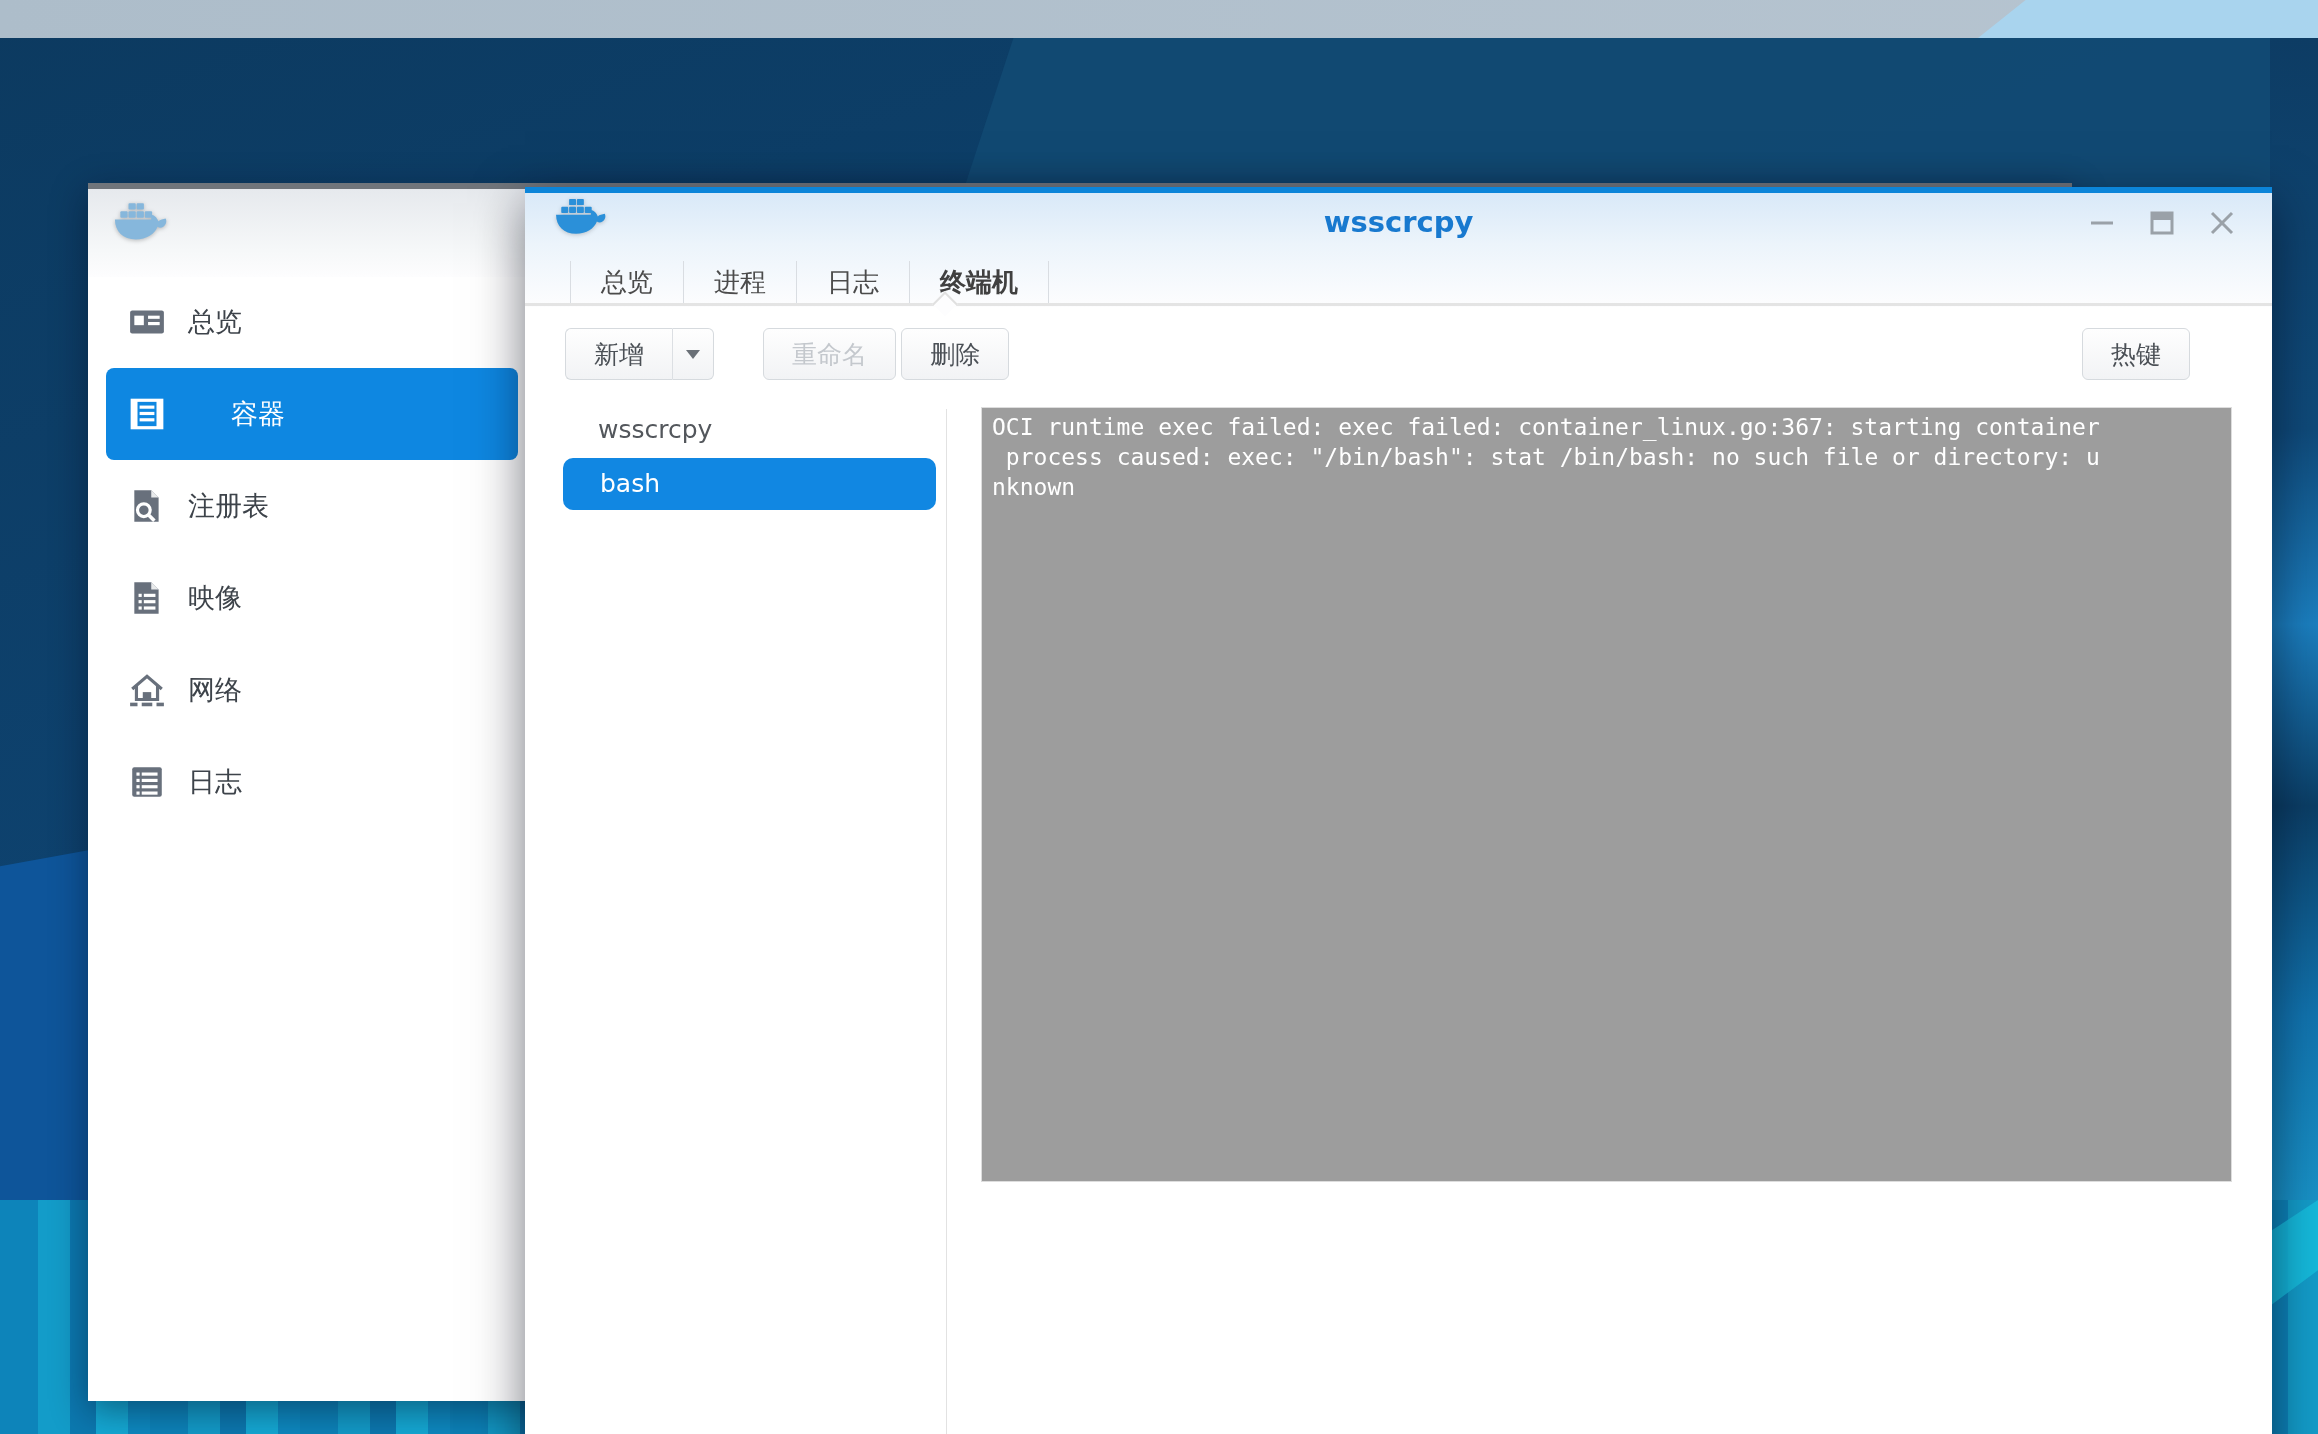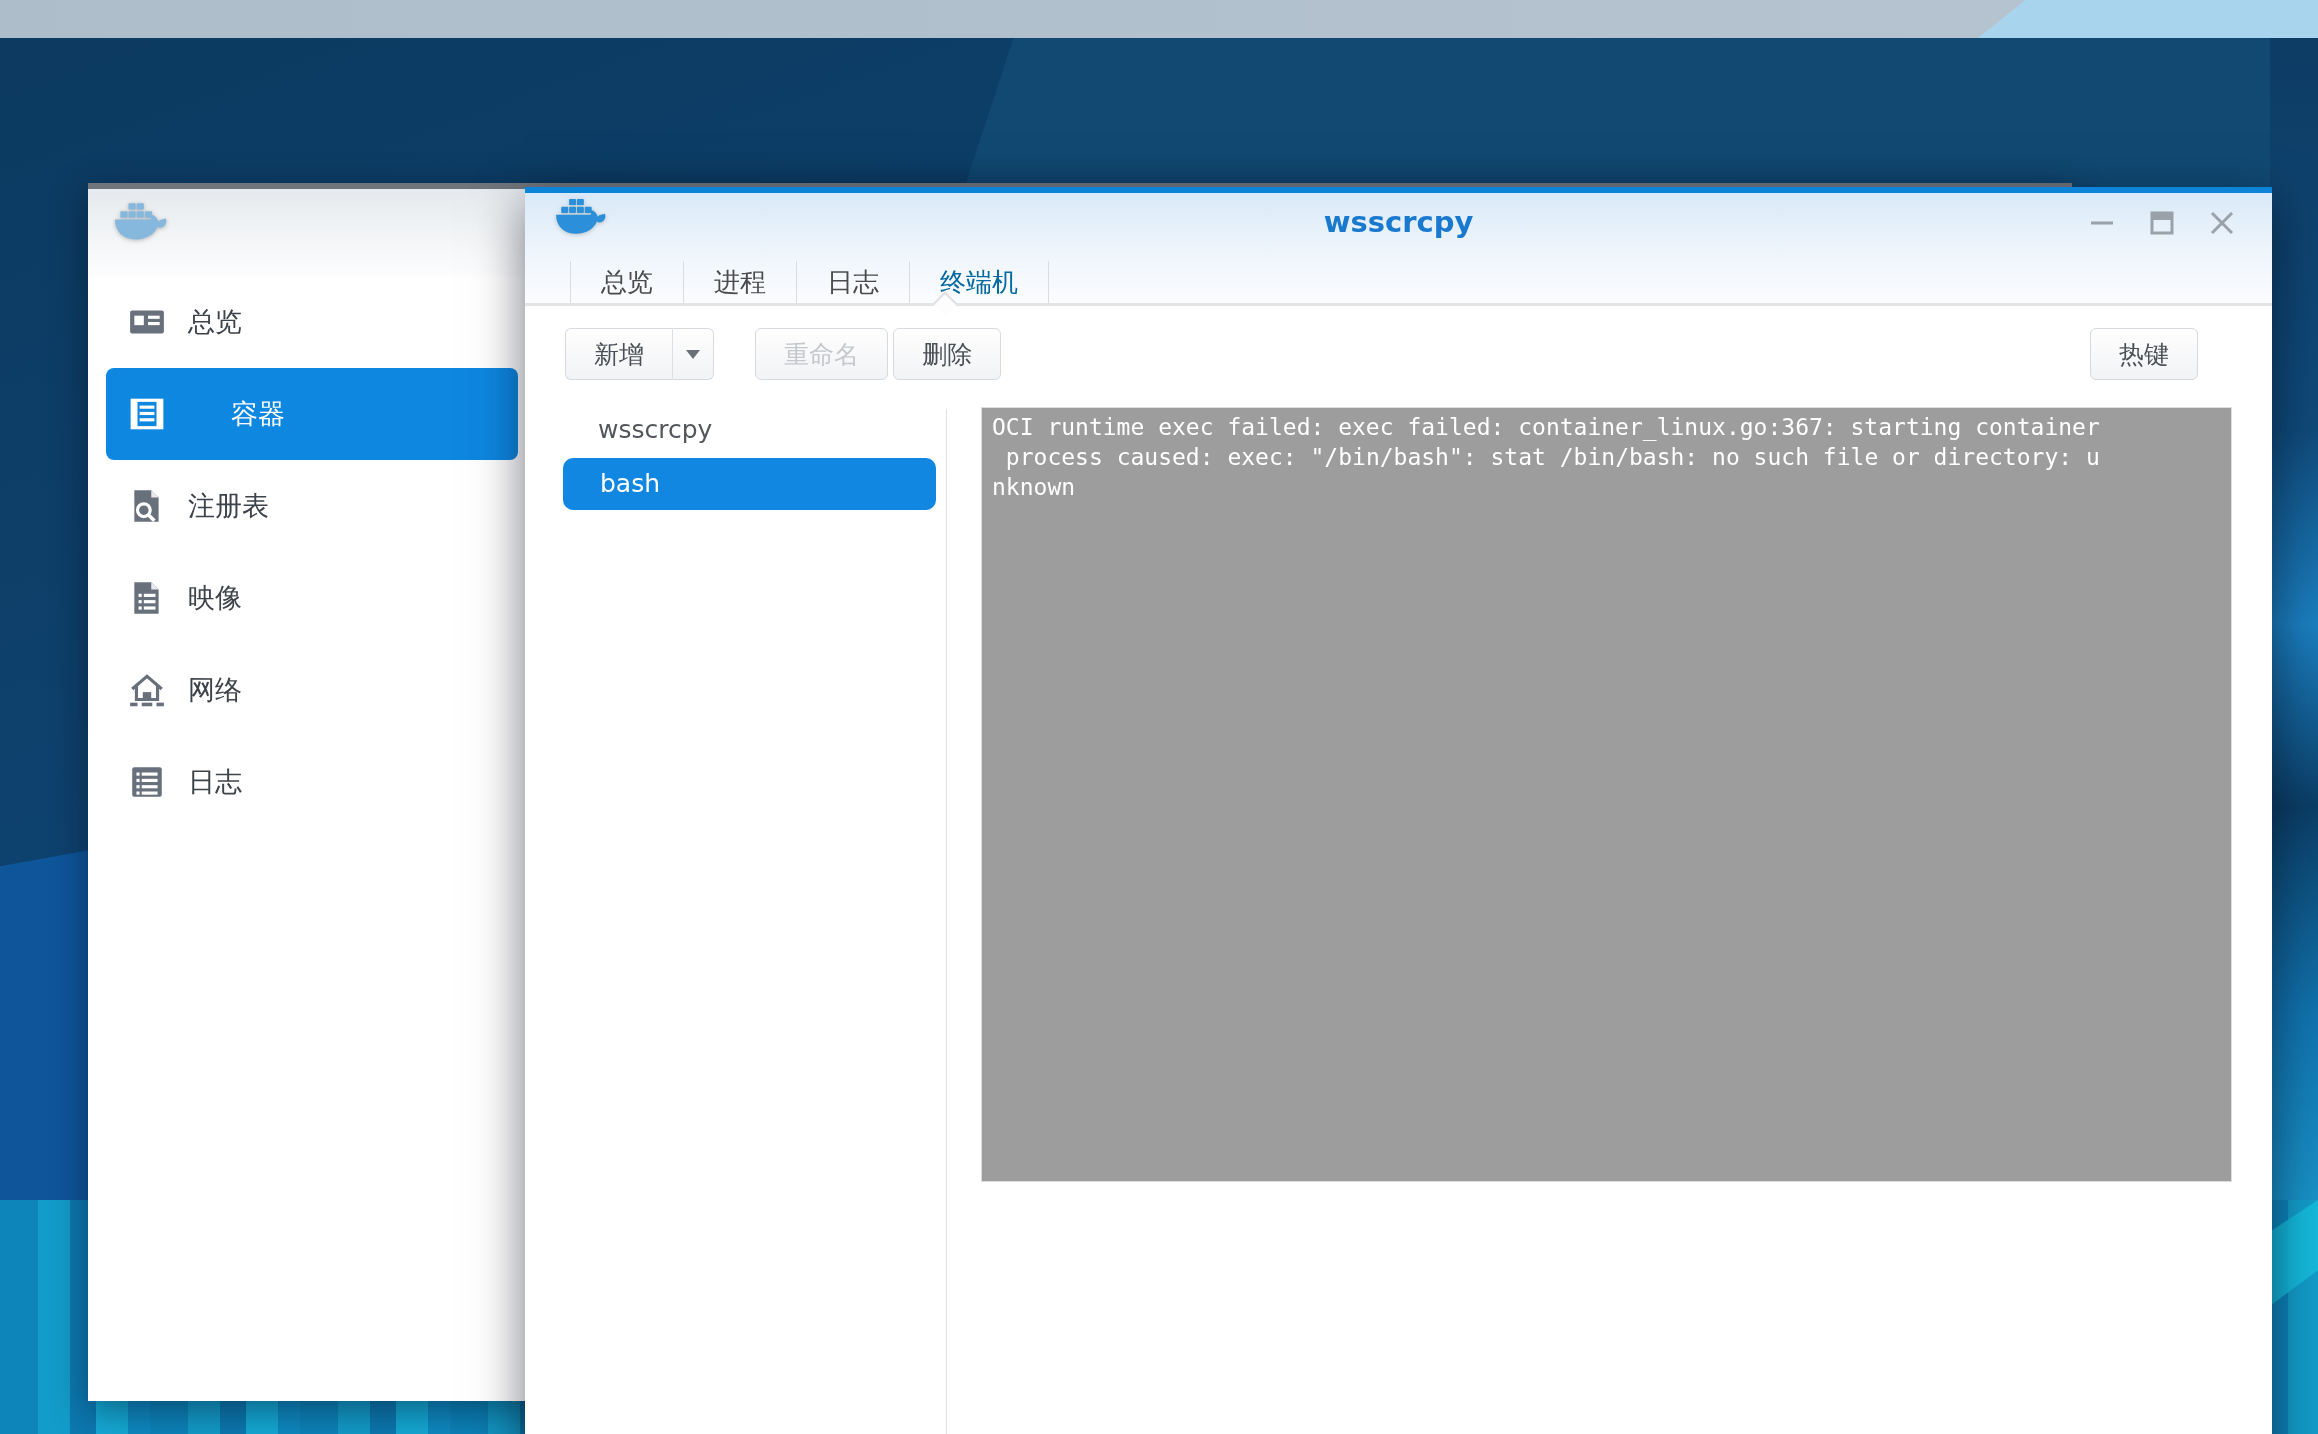--- a/index.html
+++ b/index.html
@@ -36,33 +36,33 @@
   .dlg-top { position:absolute; left:0; top:0; right:0; height:120px; background:linear-gradient(180deg,#d9e9f8 0%,#ecf4fb 45%,#fdfdfe 100%); border-top:6px solid #0c85d9; }
   .dlg-whale { position:absolute; left:30px; top:12px; width:56px; height:40px; color:#2b90d9; filter:drop-shadow(0 1px 2px rgba(0,0,0,.2)); }
   .dlg-title { position:absolute; left:0; right:0; top:6px; height:58px; line-height:58px; text-align:center; font-size:29px; font-weight:bold; color:#1879cf; }
   .win-controls { position:absolute; top:20px; right:34px; display:flex; gap:28px; }
   .win-btn { width:32px; height:32px; color:#9aa1a8; cursor:pointer; display:flex; align-items:center; justify-content:center; }
   .win-btn svg { width:30px; height:30px; }
 
   .dlg-tabs { position:absolute; left:45px; top:74px; display:flex; height:44px; }
   .dlg-tab { padding:0 30px; line-height:42px; font-size:26px; color:#4b4b4b; border-right:1px solid #d9dde2; cursor:pointer; white-space:nowrap; }
   .dlg-tab:first-child { border-left:1px solid #d9dde2; }
-  .dlg-tab.active { color:#0369a1; font-weight:normal; }
+  .dlg-tab.active { color:#404040; font-weight:bold; }
   .dlg-tabsep { position:absolute; left:0; top:116px; width:100%; height:3px; background:#e4e4e4; }
   .dlg-notch { position:absolute; left:411px; top:108px; width:18px; height:18px; background:#fdfdfe; border-left:2px solid #e0e0e0; border-top:2px solid #e0e0e0; transform:rotate(45deg); z-index:3; }
 
   .dlg-toolbar { position:absolute; left:40px; right:52px; top:141px; height:52px; }
   .btn { display:inline-flex; align-items:center; height:52px; padding:0 28px; font-size:25px; color:#4b5056; background:linear-gradient(180deg,#fefefe,#f2f3f5); border:1px solid #d6dade; border-radius:6px; cursor:pointer; vertical-align:top; }
   .btn.disabled { color:#c4c8cd; cursor:default; }
   .split { display:inline-flex; vertical-align:top; margin-right:14px; }
   .split .btn-main { border-radius:6px 0 0 6px; border-right:none; }
   .split .btn-caret { width:42px; padding:0; justify-content:center; border-radius:0 6px 6px 0; border-left:1px solid #dcdfe3; }
   .caret-down { width:0; height:0; border-left:7px solid transparent; border-right:7px solid transparent; border-top:9px solid #6a7077; }
   .btn-right { position:absolute; right:0; top:0; }
-  .dlg-toolbar .btn + .btn { margin-right:22px; }
+  .dlg-toolbar .btn + .btn { margin-right:30px; }
 
   .dlg-list { position:absolute; left:35px; top:218px; width:376px; }
   .list-group { padding:10px 0 14px 38px; font-size:25px; color:#53575c; }
   .list-item { height:52px; line-height:52px; padding-left:37px; font-size:25px; color:#3d434a; border-radius:10px; cursor:pointer; margin:0 0 0 3px; }
   .list-item.selected { background:#1187e2; color:#fff; }
 
   .dlg-vdivider { position:absolute; left:421px; top:222px; bottom:0; width:1px; background:#e2e2e2; }
 
   .terminal-wrap { position:absolute; left:456px; top:220px; width:1251px; height:775px; background:#86efac; border:1px solid #ddd; padding:0; }
   .terminal { width:100%; height:100%; background:#9d9d9d; color:#fff; font-family:"DejaVu Sans Mono","Liberation Mono",monospace; font-size:23px; line-height:30px; padding:4px 10px; white-space:pre-wrap; word-break:break-all; cursor:text; }

